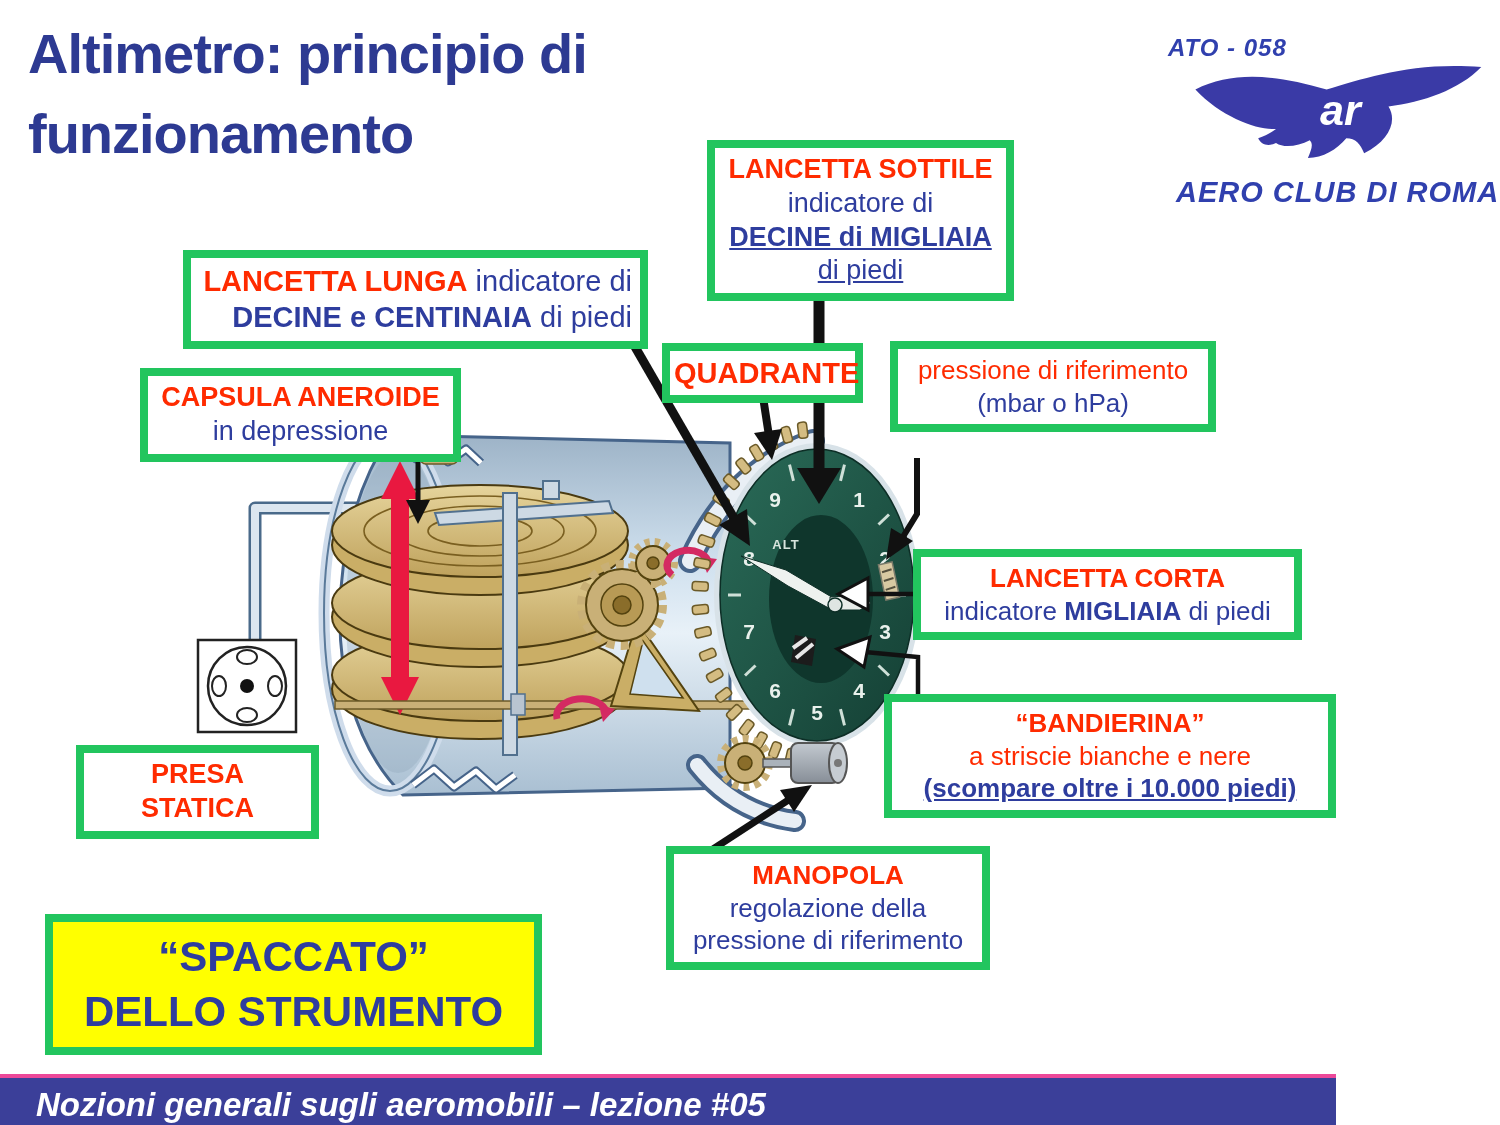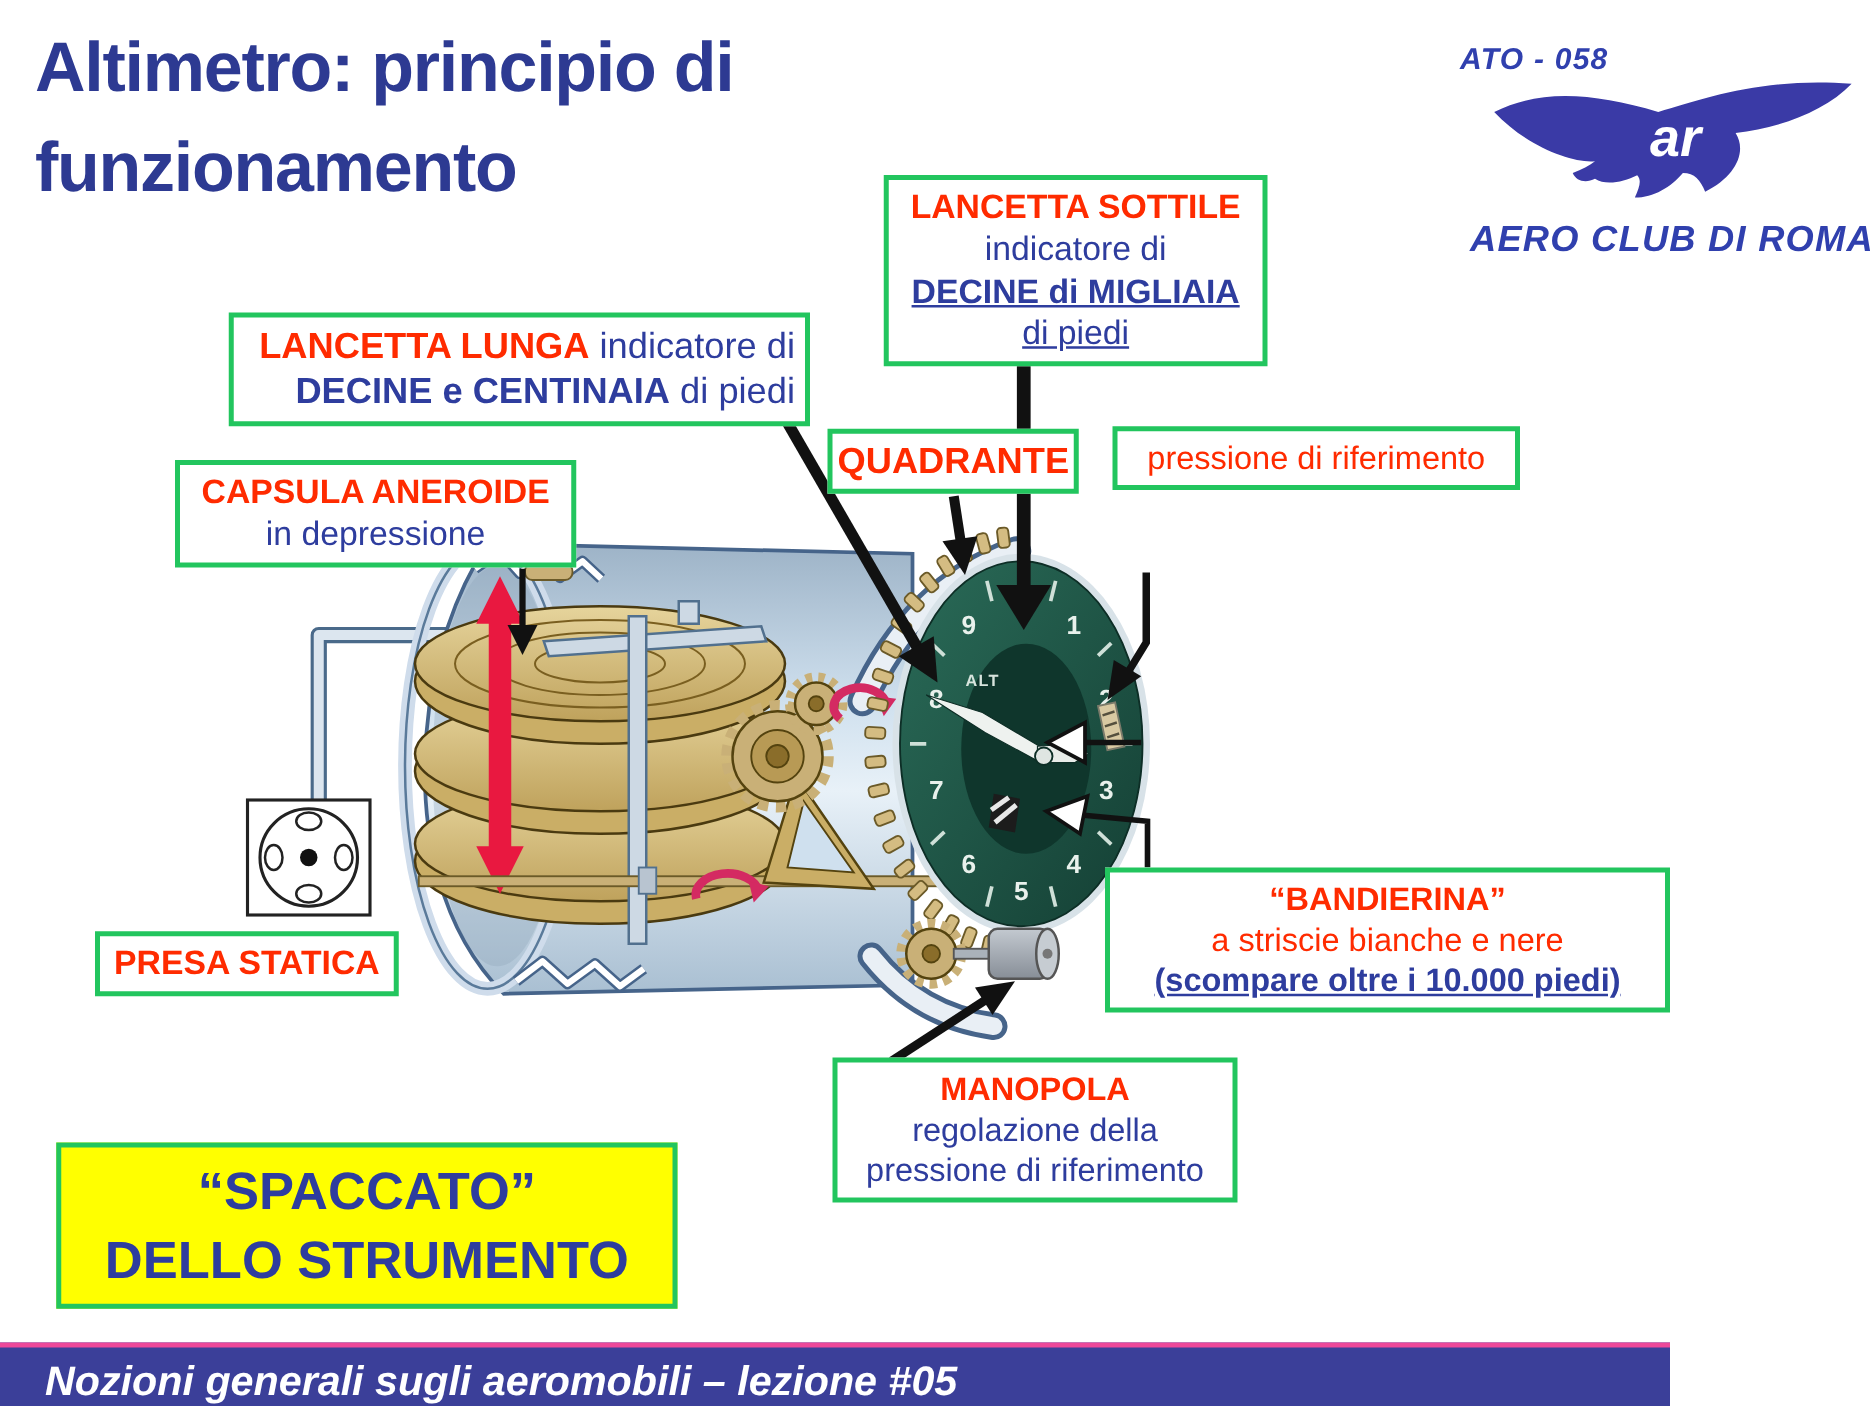--- a/index.html
+++ b/index.html
@@ -12,21 +12,21 @@
     font-size:56px;font-weight:bold;line-height:1.42;letter-spacing:-1px;
     color:#2d3a92;
   }
   
   .ato{position:absolute;left:1168px;top:34px;font-size:24px;font-weight:bold;font-style:italic;color:#3040ae;letter-spacing:1px;text-align:right;}
   .club{position:absolute;left:1176px;top:176px;font-size:29px;font-weight:bold;font-style:italic;color:#3040ae;letter-spacing:1px;}
   .eagle{position:absolute;left:1186px;top:52px;width:300px;height:122px;}
   .eagle .monogram{font:italic bold 46px "Liberation Sans",sans-serif;fill:#ffffff;}
   
   .callout{
-    position:absolute;background:#ffffff;border:4px solid #22c55e;box-sizing:border-box;
+    position:absolute;background:#ffffff;border:8px solid #22c55e;box-sizing:border-box;
     text-align:center;color:#2e3d9e;font-size:27px;line-height:1.25;padding:5px 8px;
     z-index:8;
   }
   .callout .red{color:#ff2b00;}
   .callout .b{font-weight:bold;}
   .callout .u{text-decoration:underline;}
   #box-sottile{left:707px;top:140px;width:307px;}
   #box-lunga{left:183px;top:250px;width:465px;font-size:29px;text-align:right;}
   #box-quadrante{left:662px;top:343px;width:201px;font-size:29px;padding:4px;}
   #box-finestrella{left:890px;top:341px;width:326px;font-size:26px;}
@@ -313,27 +313,32 @@
     <div><span class="red b">LANCETTA LUNGA</span><span> indicatore di</span></div>
     <div><span class="b">DECINE e CENTINAIA</span><span> di piedi</span></div>
   </div>
 
   <div class="callout" id="box-quadrante">
     <div class="red b">QUADRANTE</div>
   </div>
 
   <div class="callout" id="box-finestrella">
     <div class="red">pressione di riferimento</div>
+    <div>(mbar o hPa)</div>
   </div>
 
   <div class="callout" id="box-capsula">
     <div class="red b">CAPSULA ANEROIDE</div>
     <div>in depressione</div>
   </div>
 
+  <div class="callout" id="box-corta">
+    <div class="red b">LANCETTA CORTA</div>
+    <div><span>indicatore </span><span class="b">MIGLIAIA</span><span> di piedi</span></div>
+  </div>
 
   <div class="callout" id="box-bandierina">
     <div class="red b">“BANDIERINA”</div>
     <div class="red">a striscie bianche e nere</div>
     <div class="b u">(scompare oltre i 10.000 piedi)</div>
   </div>
 
   <div class="callout" id="box-presa">
     <div class="red b">PRESA STATICA</div>
   </div>

